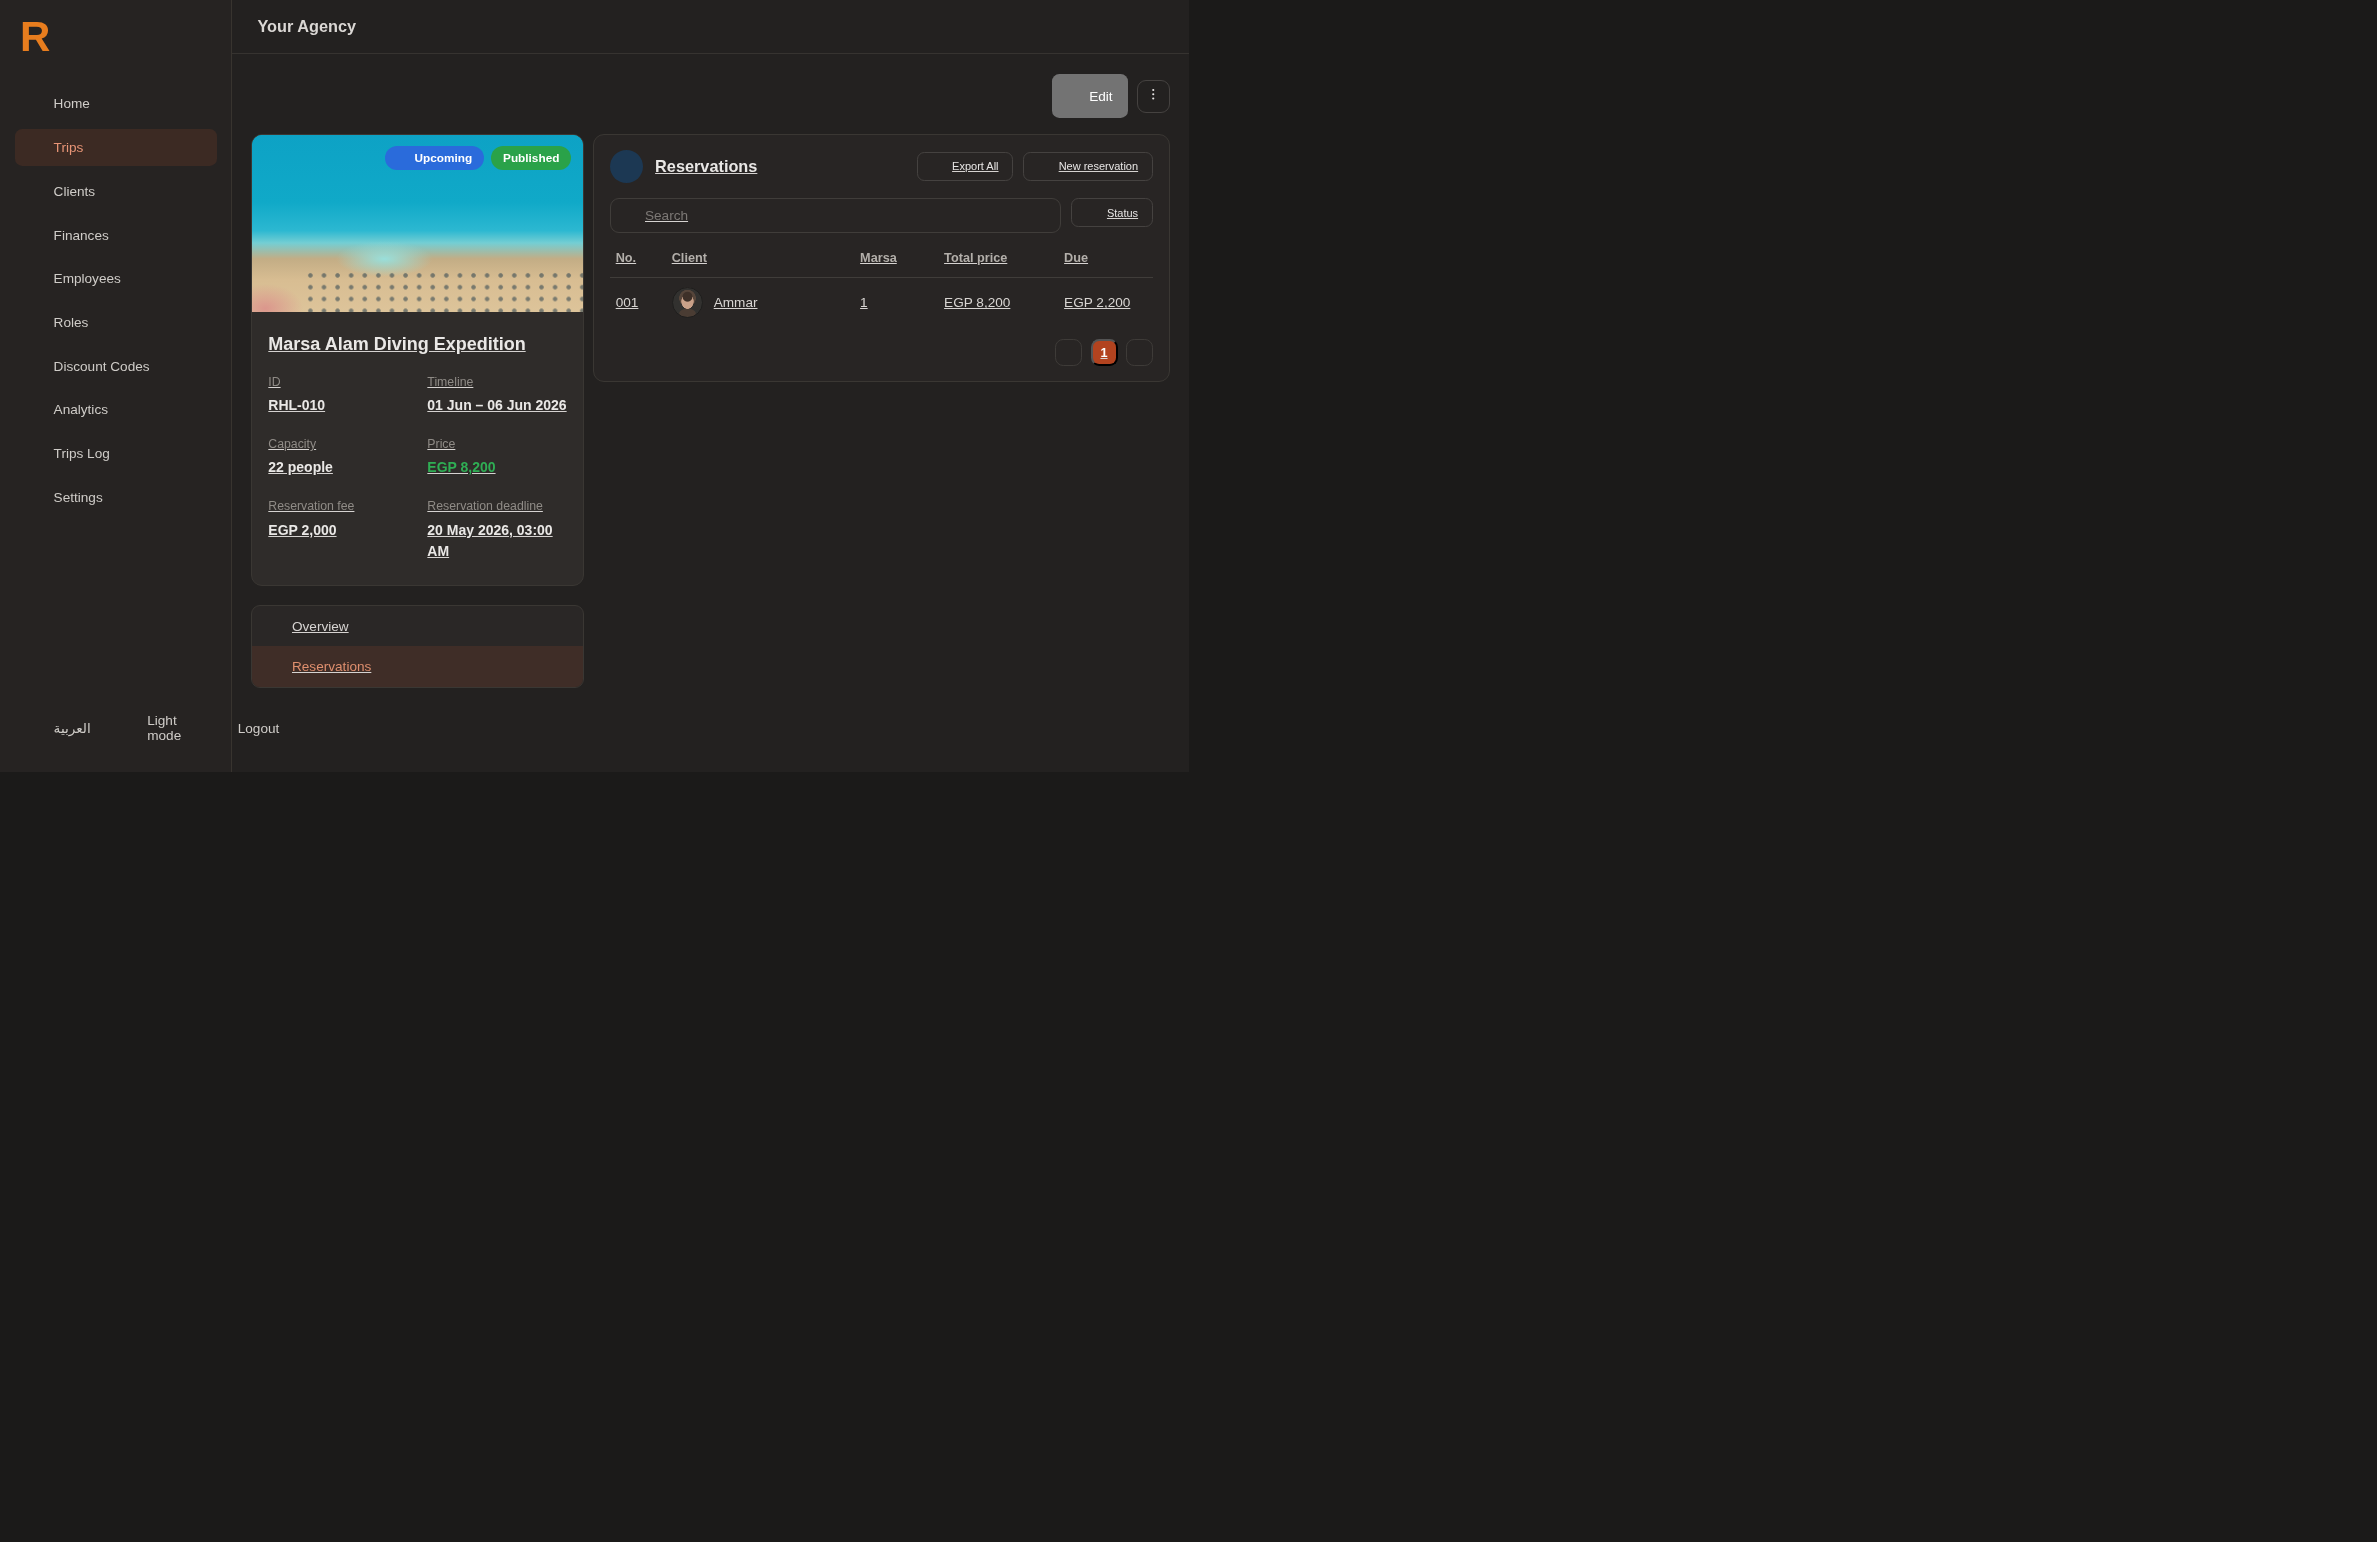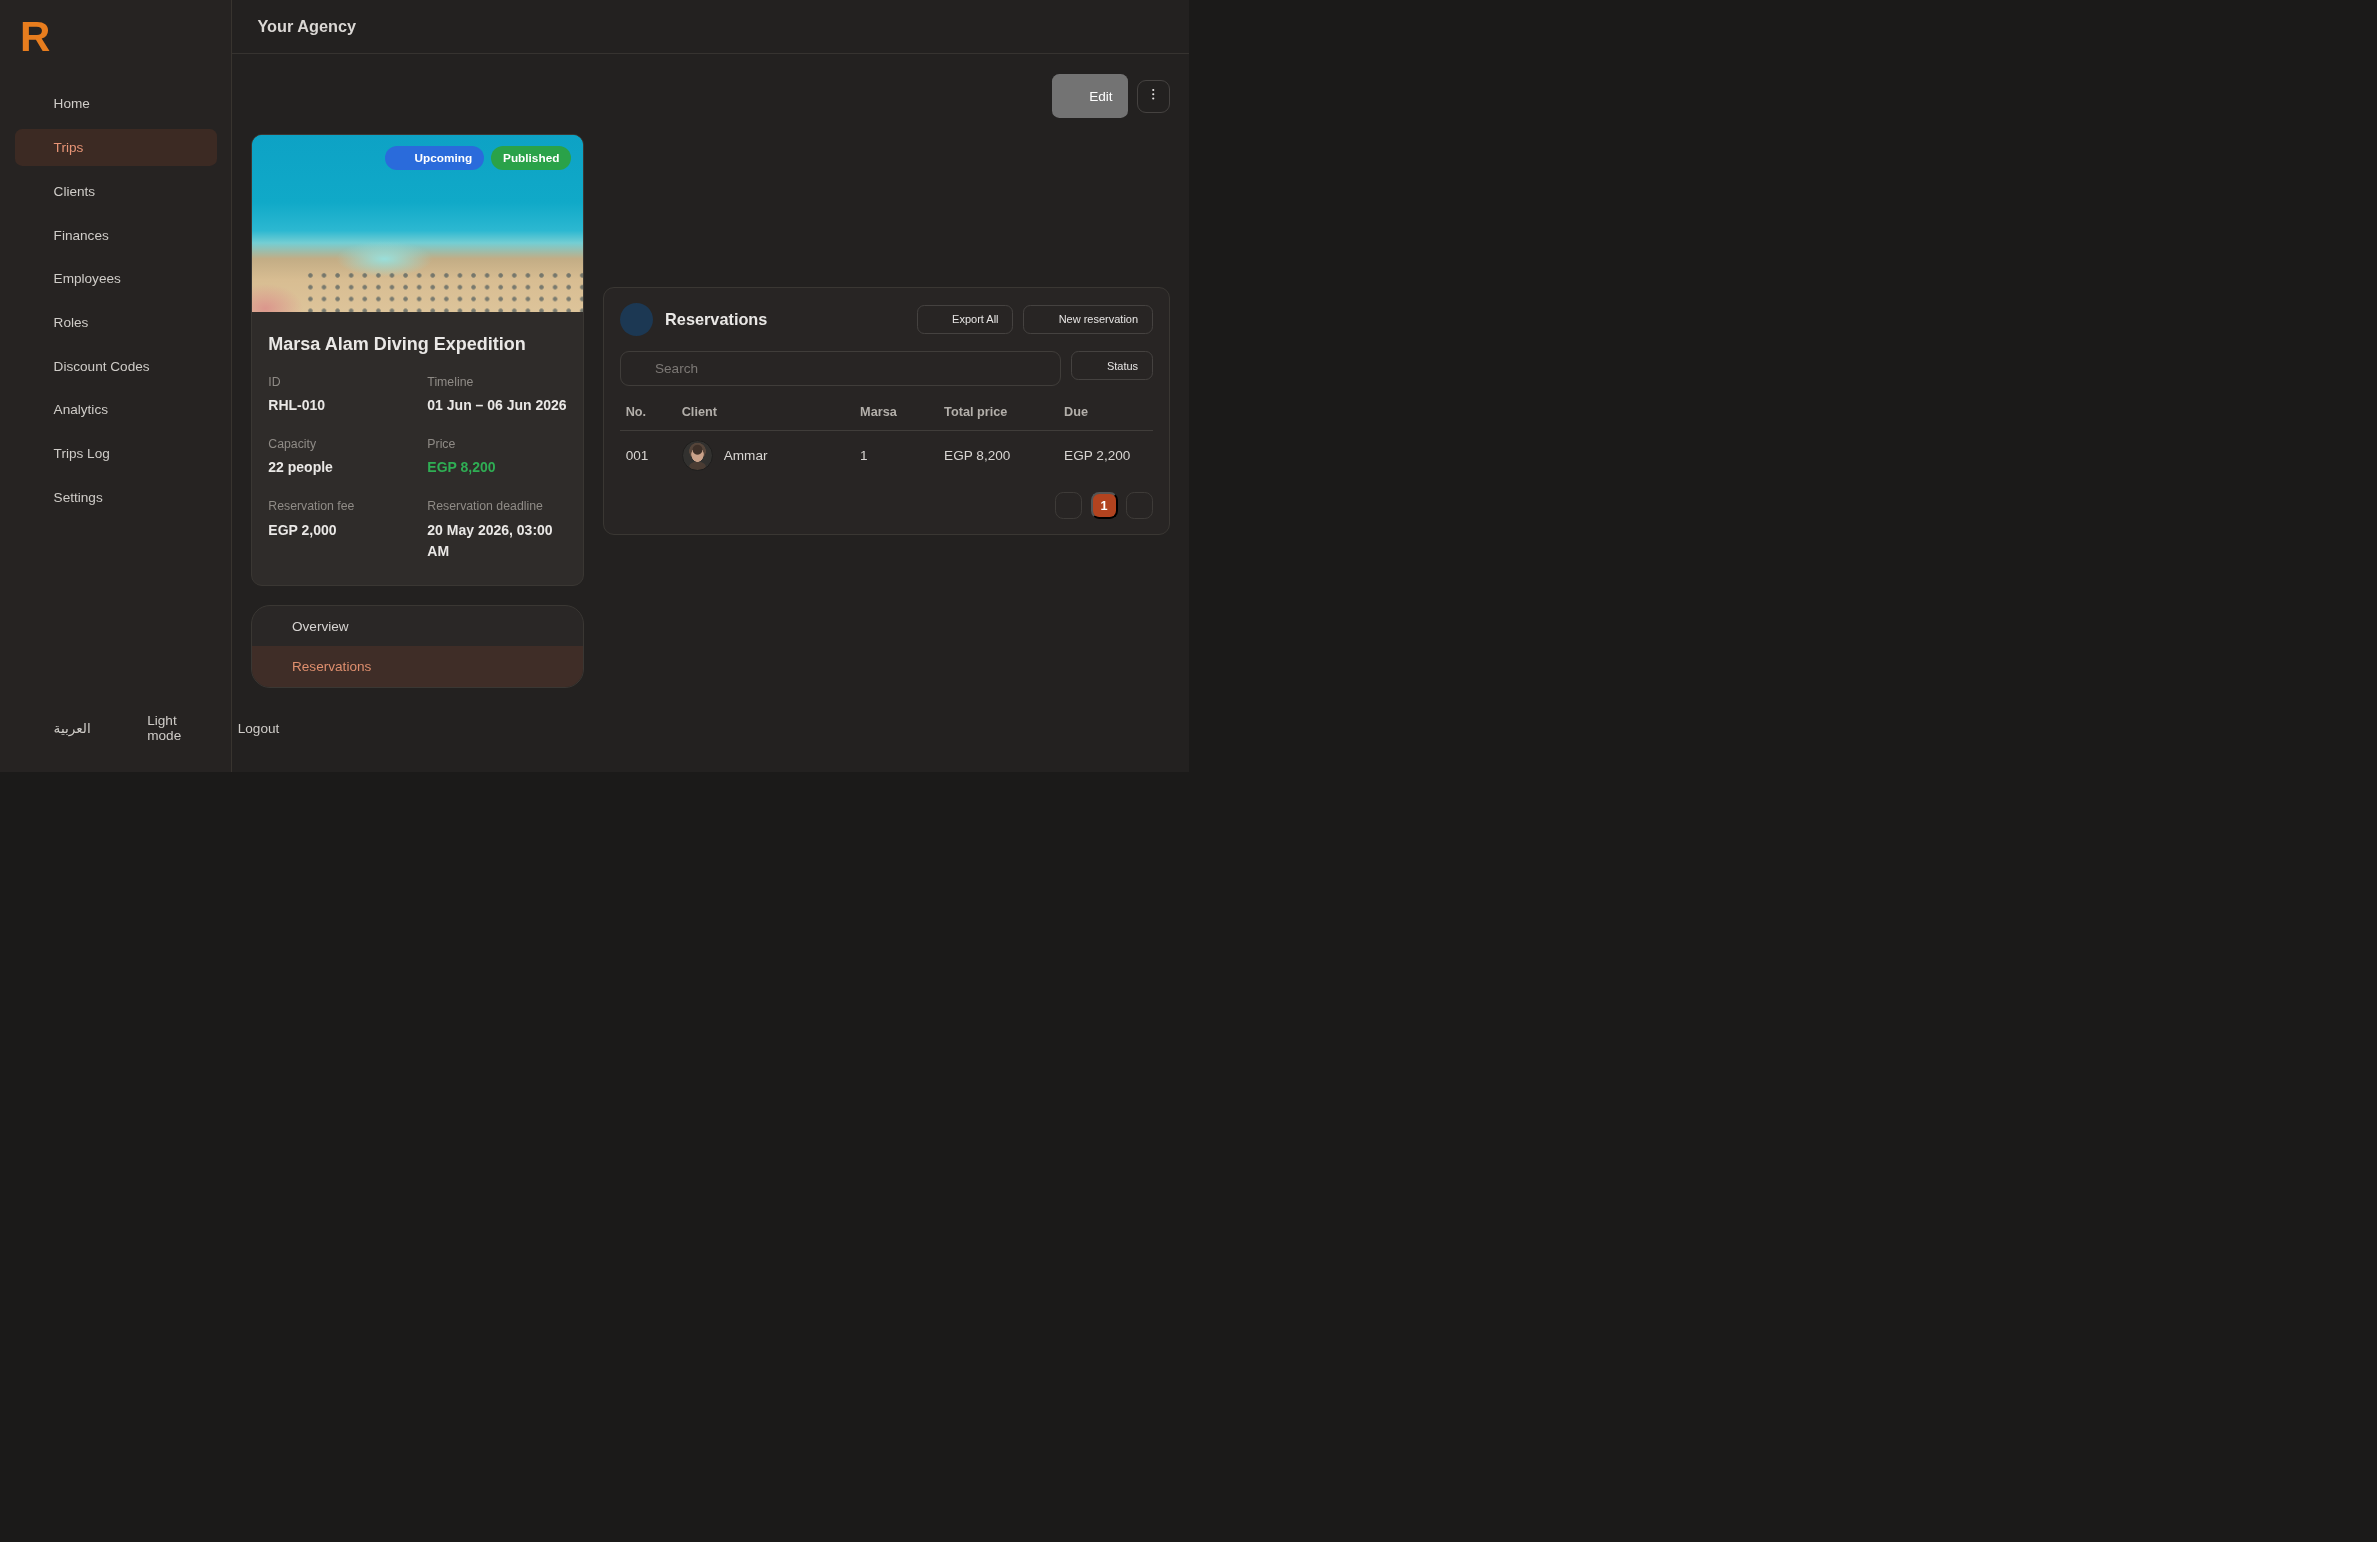--- a/index.html
+++ b/index.html
@@ -32,21 +32,21 @@
   .back-btn svg { width:22px; height:22px; stroke:#d97e5f; }
   .right-actions { display:flex; gap:9px; align-items:center; }
   .btn { display:flex; align-items:center; gap:7.3px; font-size:13.6px; border-radius:7.3px;
          cursor:pointer; font-family:inherit; }
   .btn-edit { background:#737373; border:none; color:#fff; padding:7.3px 15.4px; height:44px; }
   .btn-edit svg { width:14.5px; height:14.5px; stroke:#fff; }
   .btn-kebab { width:33px; height:33px; justify-content:center; background:transparent;
                border:0.9px solid #454240; border-radius:9px; color:#e7e5e4; }
   .btn-kebab svg { width:14.5px; height:14.5px; fill:#e7e5e4; }
 
-  .columns { display:flex; gap:19px; align-items:center; }
+  .columns { display:flex; gap:9px; align-items:flex-start;text-decoration:underline; }
   .trip-col { width:333px; flex-shrink:0; }
 
   
   .trip-card { background:#2f2c2a; border:0.9px solid #3a3733; border-radius:11px; overflow:hidden; }
   .trip-image { height:177px; position:relative;
     background-color:#14aac9;
     background-image:
       radial-gradient(64px 23.6px at 40% 70%, rgba(150,226,224,.95) 0%, rgba(150,226,224,0) 75%),
       radial-gradient(54px 35px at 4% 98%, rgba(219,148,140,.95) 0%, rgba(219,148,140,0) 70%),
       linear-gradient(180deg, #0da2c5 0%, #10a9c8 38%, #2cb8d1 54%, #74ced3 61%,
@@ -62,21 +62,21 @@
   .badge-published { background:#2aa249; }
 
   .trip-body { padding:16.3px 16.3px 22px; }
   .trip-title { font-size:18px; font-weight:bold; color:#eae8e6; margin:5.4px 0 20px; }
   .detail-grid { display:grid; grid-template-columns:1.05fr 1fr; row-gap:20px; column-gap:12.7px; }
   .detail-label { font-size:12.3px; color:#8f8b86; display:block; margin-bottom:6.4px; }
   .detail-value { font-size:14px; font-weight:bold; color:#eae8e6; line-height:1.55; }
   .detail-value.green { color:#2fae54; }
 
   
-  .trip-tabs { margin-top:19px; background:#2a2726; border:0.9px solid #3a3733; border-radius:19px;
+  .trip-tabs { margin-top:19px; background:#2a2726; border:0.9px solid #3a3733; border-radius:9px;
                overflow:hidden; }
   .tab { display:flex; align-items:center; gap:11px; padding:11px 13.6px; font-size:13.6px;
          color:#d6d3d1; cursor:pointer; }
   .tab svg { width:15.4px; height:15.4px; stroke:#c9c5c0; flex-shrink:0; }
   .tab.active { background:#3f2d27; color:#df8f6e; }
   .tab.active svg { stroke:#df8f6e; }
 
   
   .res-panel { flex:1; background:#282524; border:0.9px solid #3a3733; border-radius:11px;
                padding:14.5px 16.3px 14.5px; min-width:0; }

